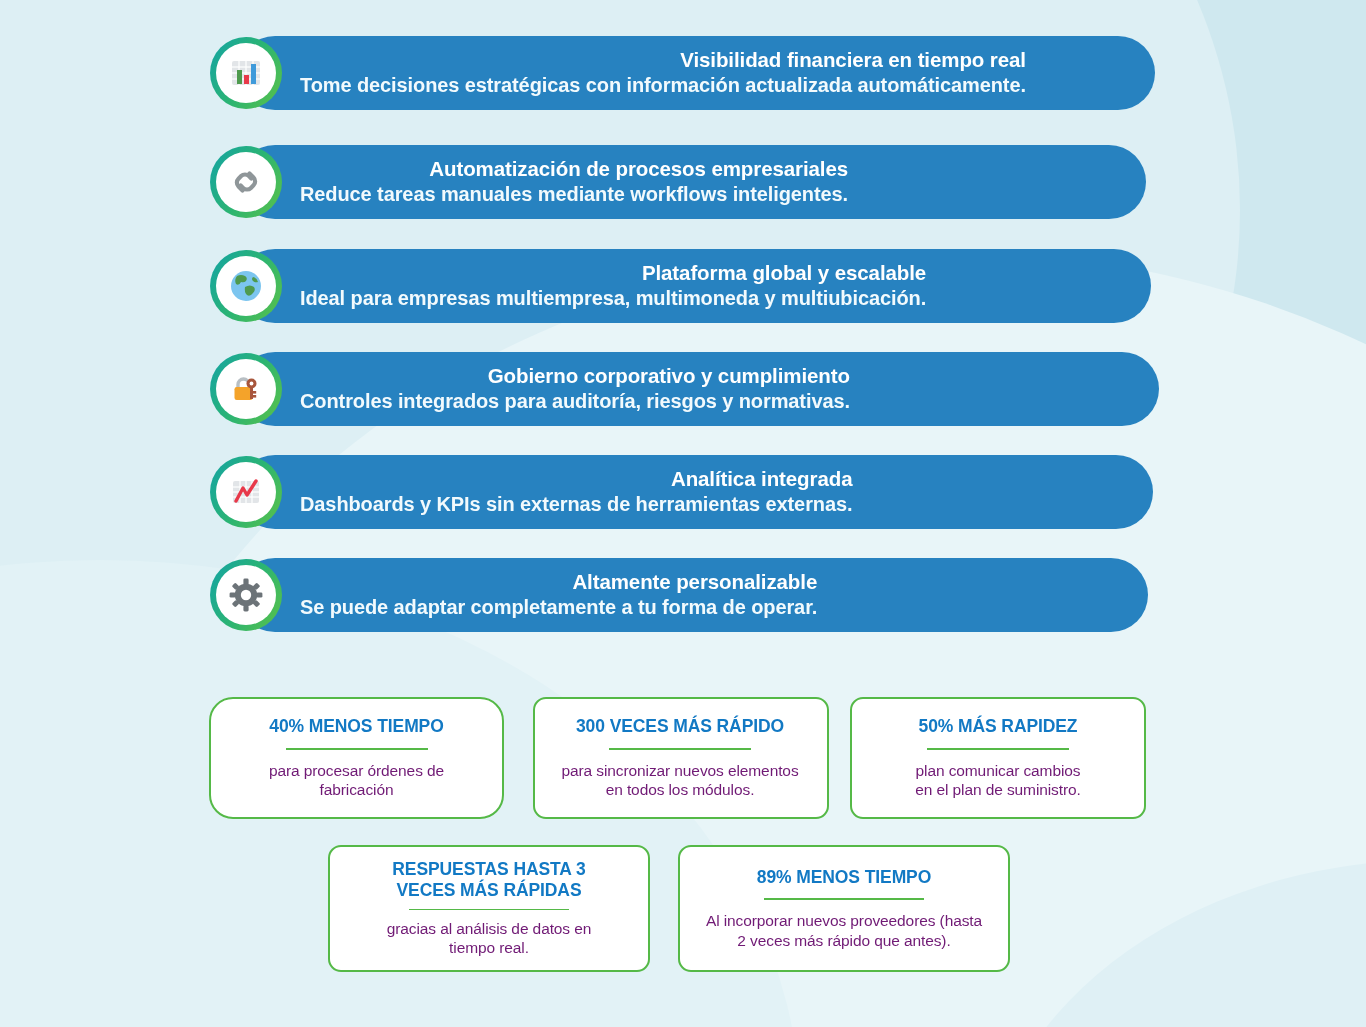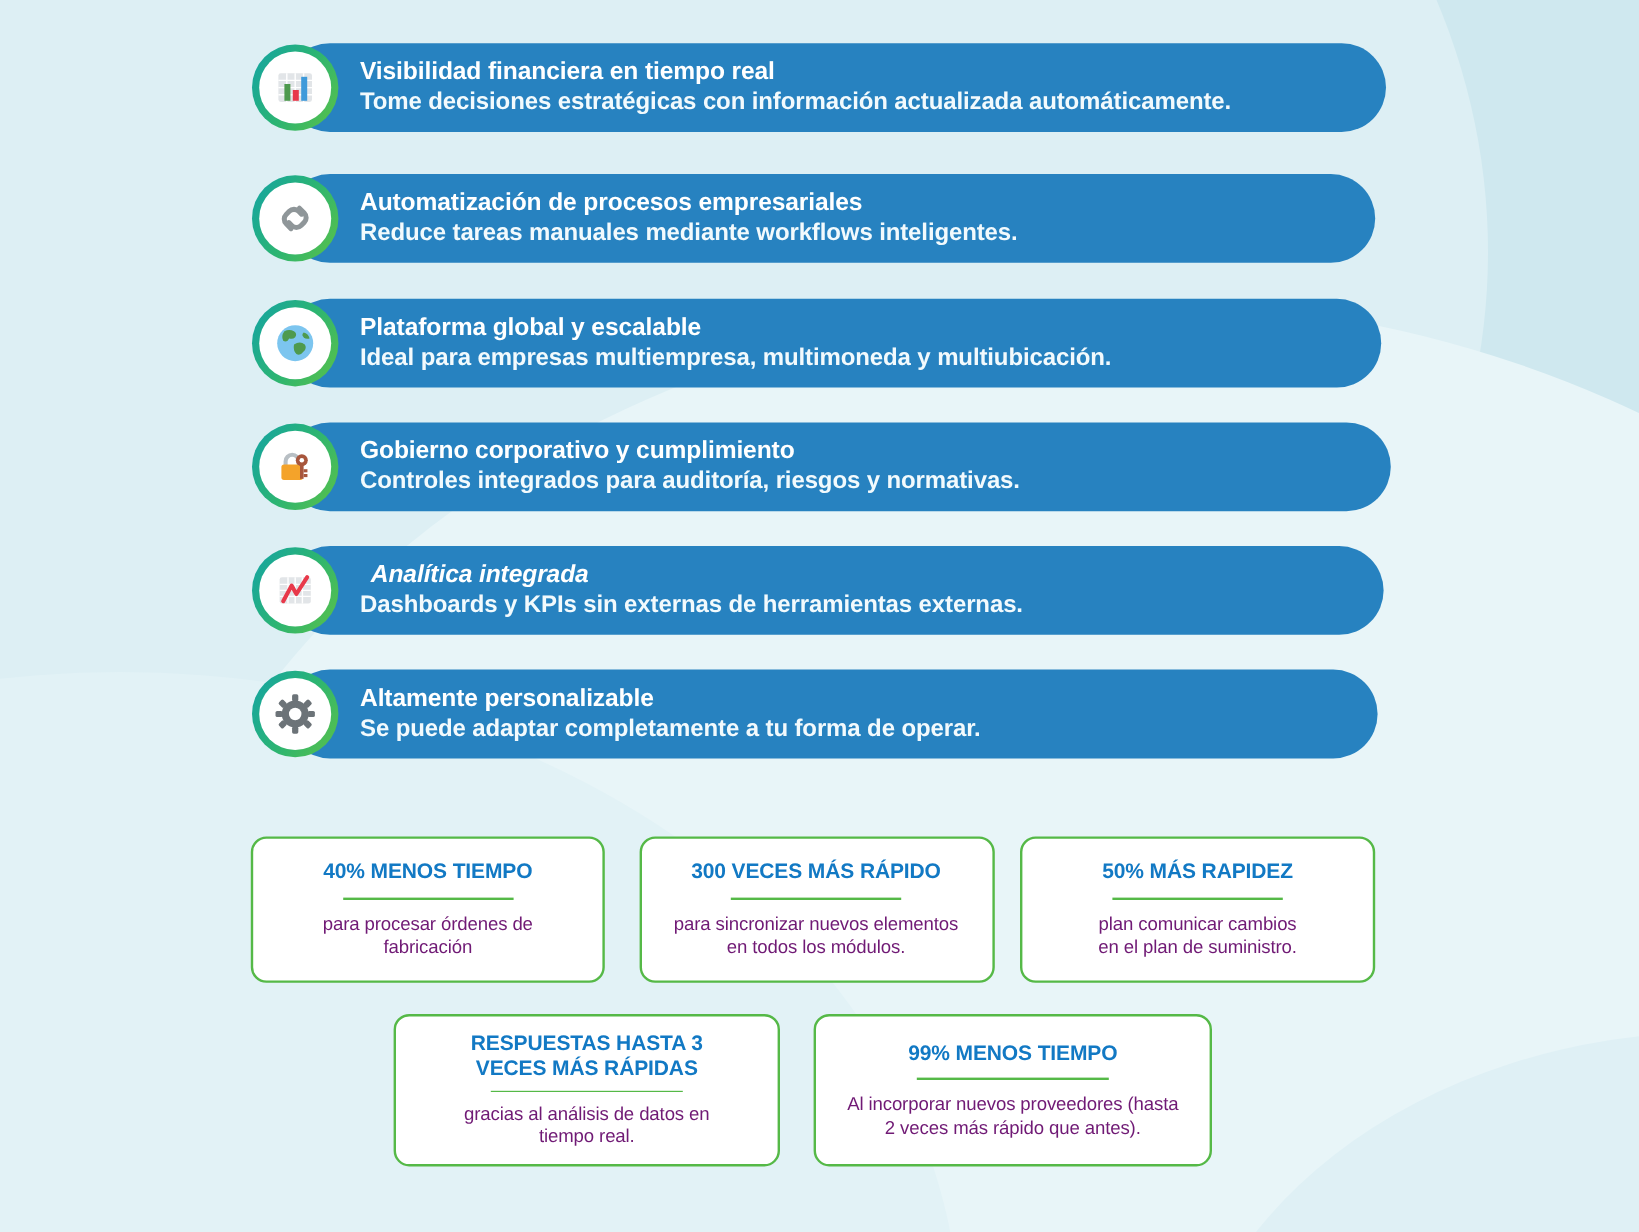--- a/index.html
+++ b/index.html
@@ -112,37 +112,38 @@
     background: #ffffff;
     display: flex;
     align-items: center;
     justify-content: center;
   }
   .feature-text {
     display: flex;
     flex-direction: column;
     justify-content: center;
     line-height: 1.12;
+    text-align: right;
   }
   .feature-title {
     color: #ffffff;
     font-size: 20.5px;
     font-weight: bold;
     letter-spacing: -0.1px;
     white-space: nowrap;
   }
   .feature-sub {
     color: #f2fafd;
     font-size: 20px;
     font-weight: bold;
     letter-spacing: -0.1px;
     white-space: nowrap;
     margin-top: 2px;
   }
-  .indent-title { padding-left: 9px; font-style: italic; }
+  .indent-title { padding-left: 9px; }
 
   
   .stats {
     position: absolute;
     left: 0;
     top: 0;
     width: 1366px;
   }
   .stat-card {
     position: absolute;
@@ -318,21 +319,21 @@
     <span class="feature-text">
       <span class="feature-title">Altamente personalizable</span>
       <span class="feature-sub">Se puede adaptar completamente a tu forma de operar.</span>
     </span>
   </div>
 
 </div>
 
 <div class="stats">
 
-  <div class="stat-card" style="left:209px;top:697px;width:295px;height:122px;">
+  <div class="stat-card" style="left:209px;top:697px;width:295px;height:122px;border-radius:24px;">
     <span class="stat-title">40% MENOS TIEMPO</span>
     <span class="stat-divider"></span>
     <span class="stat-body">para procesar órdenes de
 fabricación</span>
   </div>
 
   <div class="stat-card" style="left:533px;top:697px;width:296px;height:122px;padding-left:12px;">
     <span class="stat-title">300 VECES MÁS RÁPIDO</span>
     <span class="stat-divider"></span>
     <span class="stat-body">para sincronizar nuevos elementos
@@ -348,19 +349,19 @@
 
   <div class="stat-card" style="left:328px;top:845px;width:322px;height:127px;">
     <span class="stat-title">RESPUESTAS HASTA 3
 VECES MÁS RÁPIDAS</span>
     <span class="stat-divider" style="width:160px;margin:9px 0 9px 0;"></span>
     <span class="stat-body">gracias al análisis de datos en
 tiempo real.</span>
   </div>
 
   <div class="stat-card" style="left:678px;top:845px;width:332px;height:127px;">
-    <span class="stat-title">99% MENOS TIEMPO</span>
+    <span class="stat-title">89% MENOS TIEMPO</span>
     <span class="stat-divider" style="width:160px;"></span>
     <span class="stat-body">Al incorporar nuevos proveedores (hasta
 2 veces más rápido que antes).</span>
   </div>
 
 </div>
 
 </body></html>

